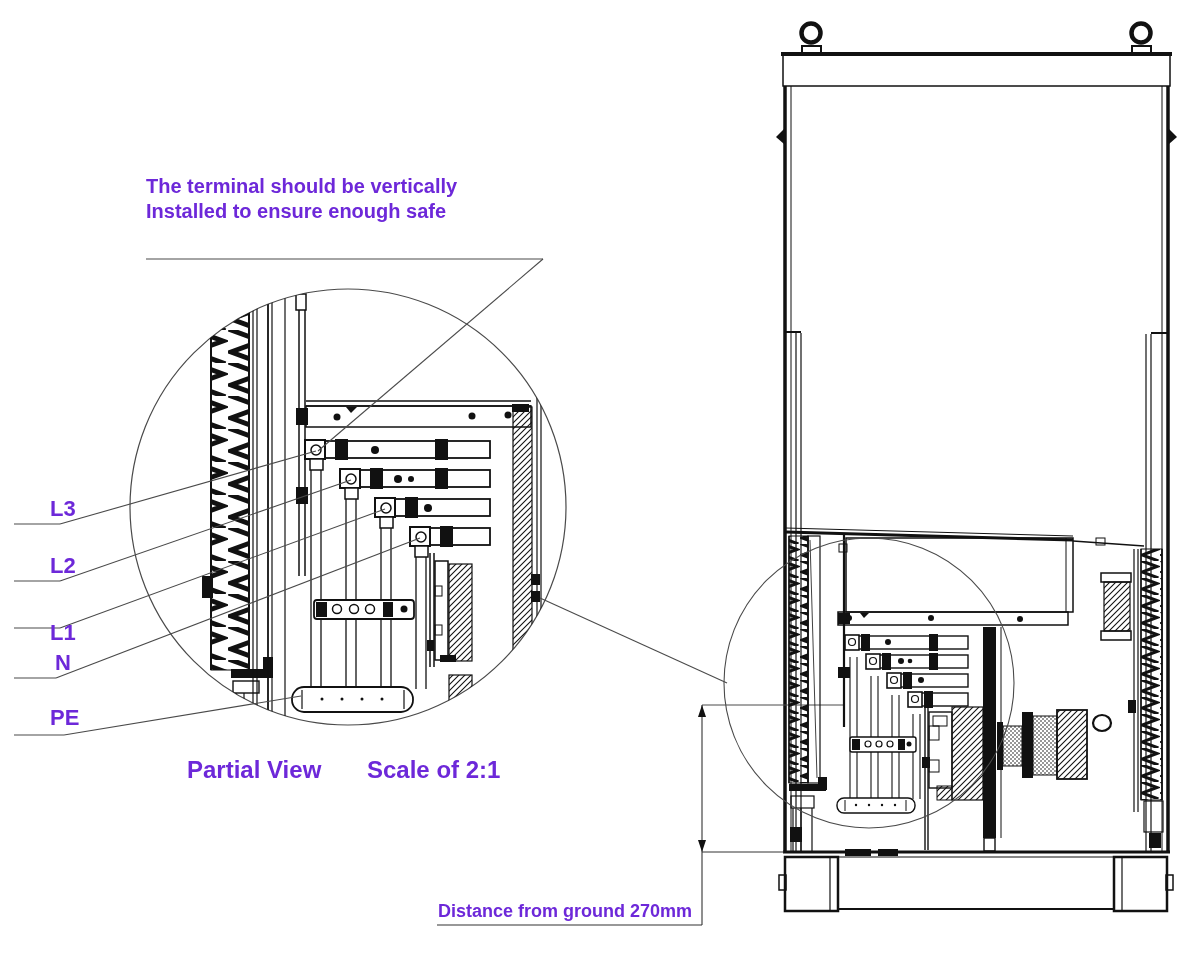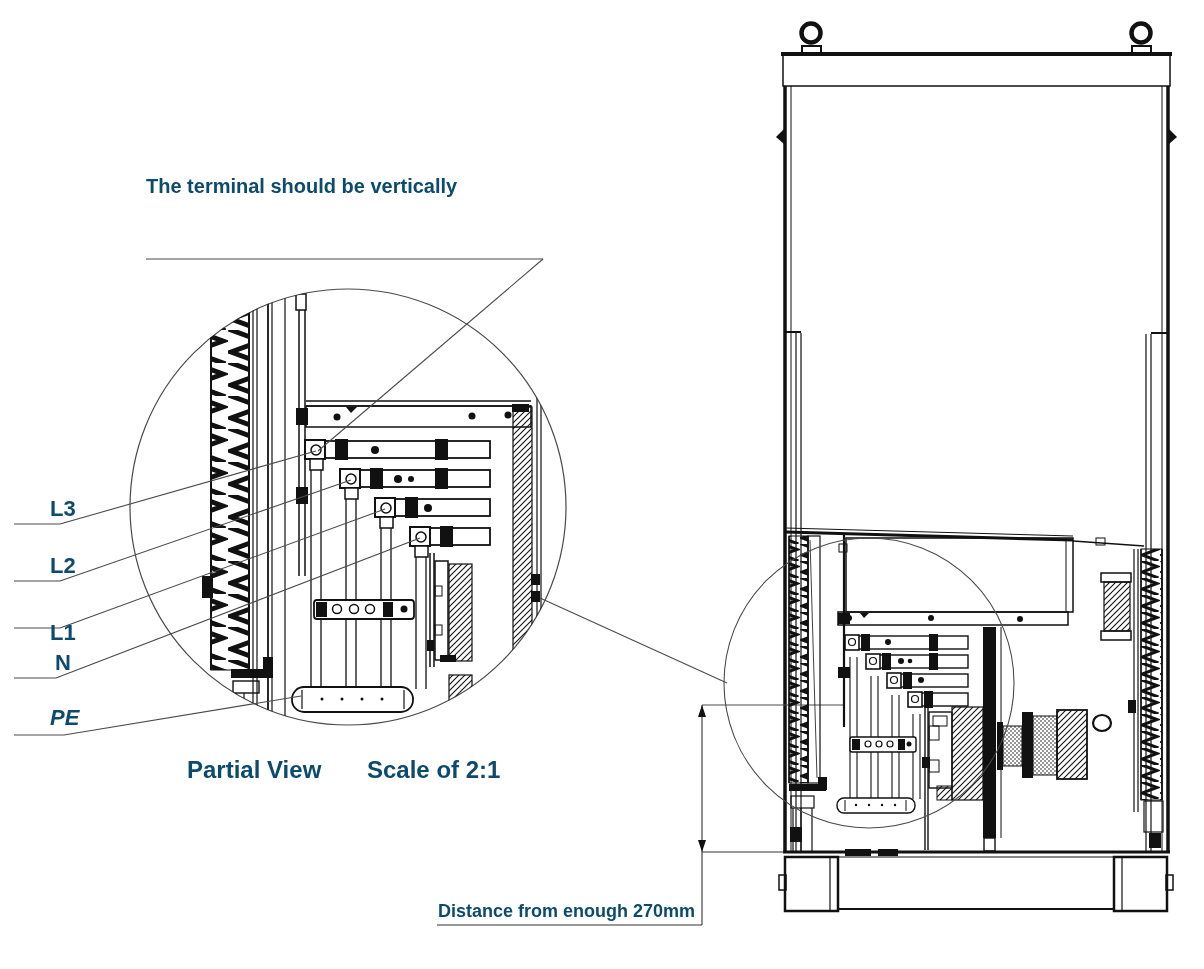--- a/index.html
+++ b/index.html
@@ -1,19 +1,19 @@
 <!DOCTYPE html>
 <html><head>
 <meta charset="utf-8">
 <style>
   html,body{margin:0;padding:0;background:#ffffff;}
   .page{position:relative;width:1204px;height:969px;background:#fff;overflow:hidden;
         font-family:"Liberation Sans","DejaVu Sans",sans-serif;color:#111;}
   svg{position:absolute;left:0;top:0;}
-  .txt{position:absolute;font-weight:bold;color:#0c4a6e;white-space:nowrap;}
+  .txt{position:absolute;font-weight:bold;color:#6d28d9;white-space:nowrap;}
   .note{font-size:20px;line-height:25px;}
   .lbl{font-size:22px;line-height:24px;margin-left:24px;}
   .cap{font-size:24px;}
   .dim{font-size:18px;}
 </style>
 </head>
 <body>
 
 <div class="page">
 
@@ -377,26 +377,27 @@
     <line x1="702" y1="705" x2="702" y2="925" stroke-width="1.1"></line>
     <polygon points="698,717 702,705 706,717" fill="#111" stroke="none"></polygon>
     <polygon points="698,840 702,852 706,840" fill="#111" stroke="none"></polygon>
     <line x1="702" y1="852" x2="784" y2="852" stroke-width="1"></line>
     <line x1="437" y1="925" x2="702" y2="925" stroke-width="1.2"></line>
   </g>
 </svg>
 
 <div class="txt note" style="left:146px; top:174px;">
   <div>The terminal should be vertically</div>
+  <div>Installed to ensure enough safe</div>
 </div>
 
 <div class="txt lbl" style="left:26px; top:497px;">L3</div>
 <div class="txt lbl" style="left:26px; top:554px;">L2</div>
 <div class="txt lbl" style="left:26px; top:621px;">L1</div>
 <div class="txt lbl" style="left:31px; top:651px;">N</div>
-<div class="txt lbl" style="left:26px; top:706px;font-style:italic;">PE</div>
+<div class="txt lbl" style="left:26px; top:706px;">PE</div>
 
 <div class="txt cap" style="left:187px; top:756px;">Partial View</div>
 <div class="txt cap" style="left:367px; top:756px;">Scale of 2:1</div>
 
-<div class="txt dim" style="left:438px; top:901px;">Distance from enough 270mm</div>
+<div class="txt dim" style="left:438px; top:901px;">Distance from ground 270mm</div>
 
 </div>
 
 </body></html>

